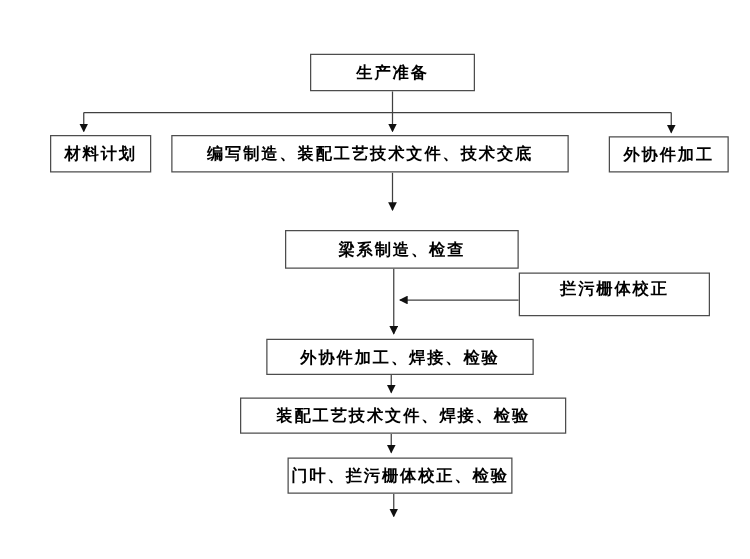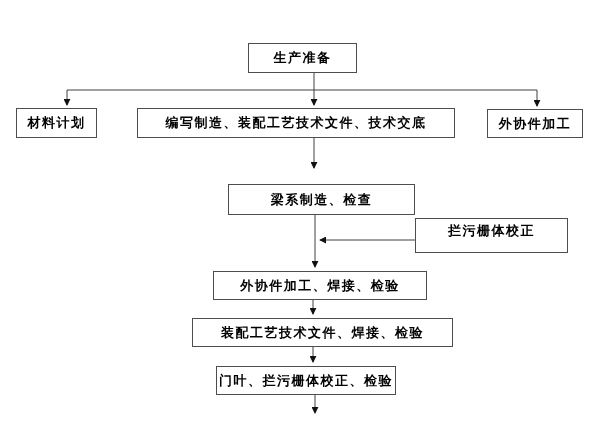--- a/index.html
+++ b/index.html
@@ -28,29 +28,29 @@
     letter-spacing: 1.5px;
     display: flex;
     align-items: center;
     justify-content: center;
     white-space: nowrap;
     z-index: 1;
   }
   .node.align-top { align-items: flex-start; padding-top: 3px; }
 
   
-  #n-production-prep      { left: 248px; top: 43px;  width: 109px; height: 30px; }
-  #n-material-plan        { left: 16px;  top: 108px; width: 81px;  height: 30px; }
+  #n-production-prep      { left: 248px; top: 43px;  width: 132px; height: 30px; }
+  #n-material-plan        { left: 40px;  top: 108px; width: 81px;  height: 30px; }
   #n-process-docs         { left: 137px; top: 108px; width: 318px; height: 30px; }
   #n-outsourced-parts     { left: 487px; top: 109px; width: 96px;  height: 29px; }
   #n-beam-manufacture     { left: 228px; top: 184px; width: 187px; height: 31px; }
   #n-spare-parts          { left: 415px; top: 218px; width: 153px; height: 35px; }
   #n-frame-assembly       { left: 213px; top: 271px; width: 214px; height: 29px; }
   #n-frame-panel-assembly { left: 192px; top: 318px; width: 261px; height: 29px; }
-  #n-gate-correction      { left: 216px; top: 366px; width: 180px; height: 29px; }
+  #n-gate-correction      { left: 230px; top: 366px; width: 180px; height: 29px; }
   #n-panel-trimming       { left: 230px; top: 417px; width: 185px; height: 28px; }
 </style>
 </head>
 <body>
 
 <div class="canvas">
 
   <svg class="connectors" viewBox="0 0 600 447" xmlns="http://www.w3.org/2000/svg">
     <defs>
       <marker id="arrow" viewBox="0 0 8 8" refX="7" refY="4" markerWidth="7" markerHeight="7" orient="auto">

